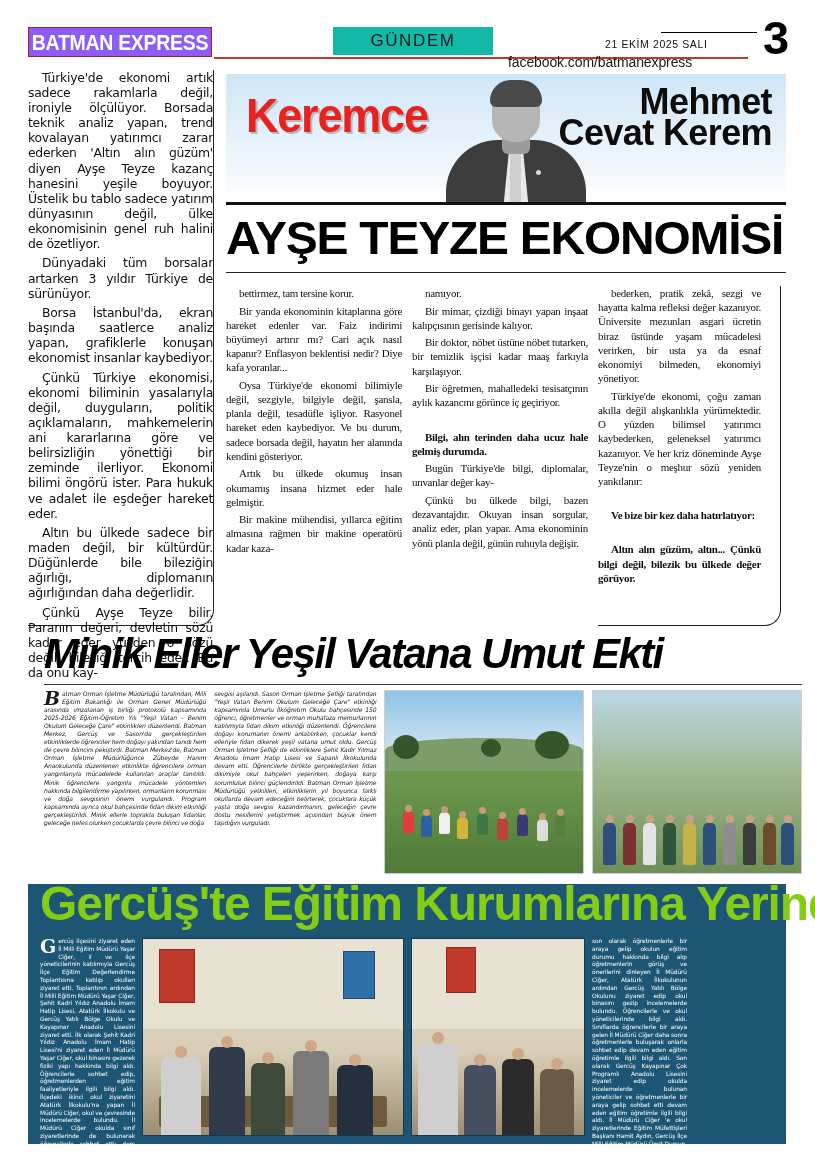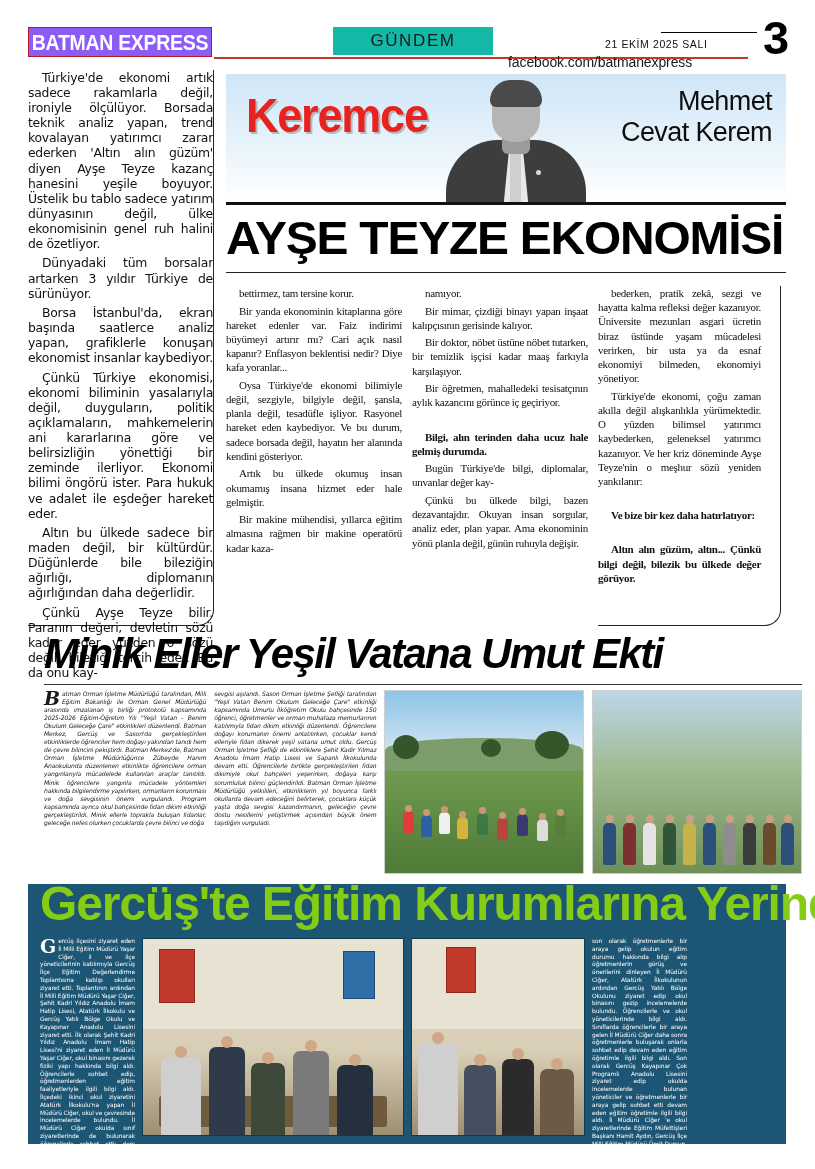--- a/index.html
+++ b/index.html
@@ -70,21 +70,21 @@
   .keremce{
     position:absolute;left:20px;top:16px;
     font-size:45px;font-weight:bold;color:#e8231f;
     font-family:"Liberation Sans", sans-serif;
     letter-spacing:-1.2px;
     text-shadow:2px 2px 0px rgba(120,120,120,0.45);
     transform:scaleY(1.05);
   }
   .author{
     position:absolute;right:14px;top:12px;text-align:right;
-    font-size:27px;font-weight:normal;line-height:31px;color:#0d0d0d;
+    font-size:36px;font-weight:bold;line-height:31px;color:#0d0d0d;
     letter-spacing:-0.6px;
   }
   
   .portrait{
     position:absolute;left:214px;top:0px;width:152px;height:128px;overflow:hidden;
   }
   .p-suit{
     position:absolute;left:6px;top:66px;width:140px;height:64px;
     background:#3d3d3d;border-radius:52px 52px 0 0;
   }

